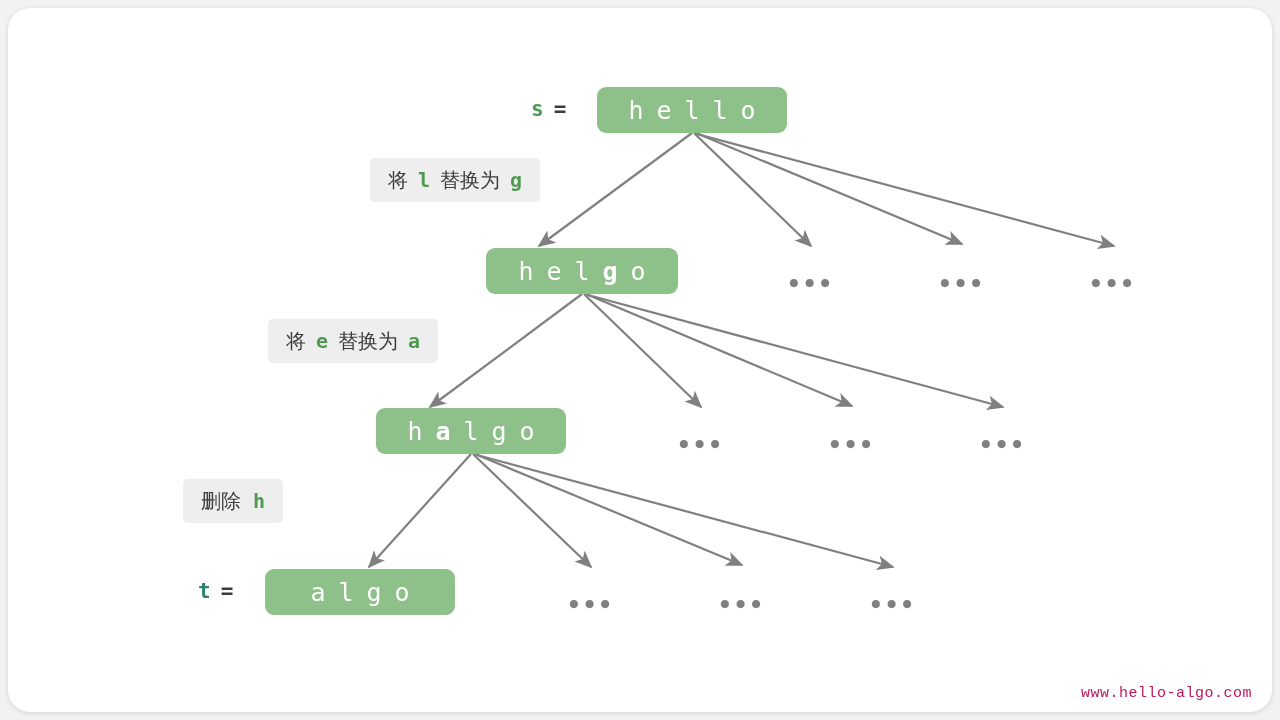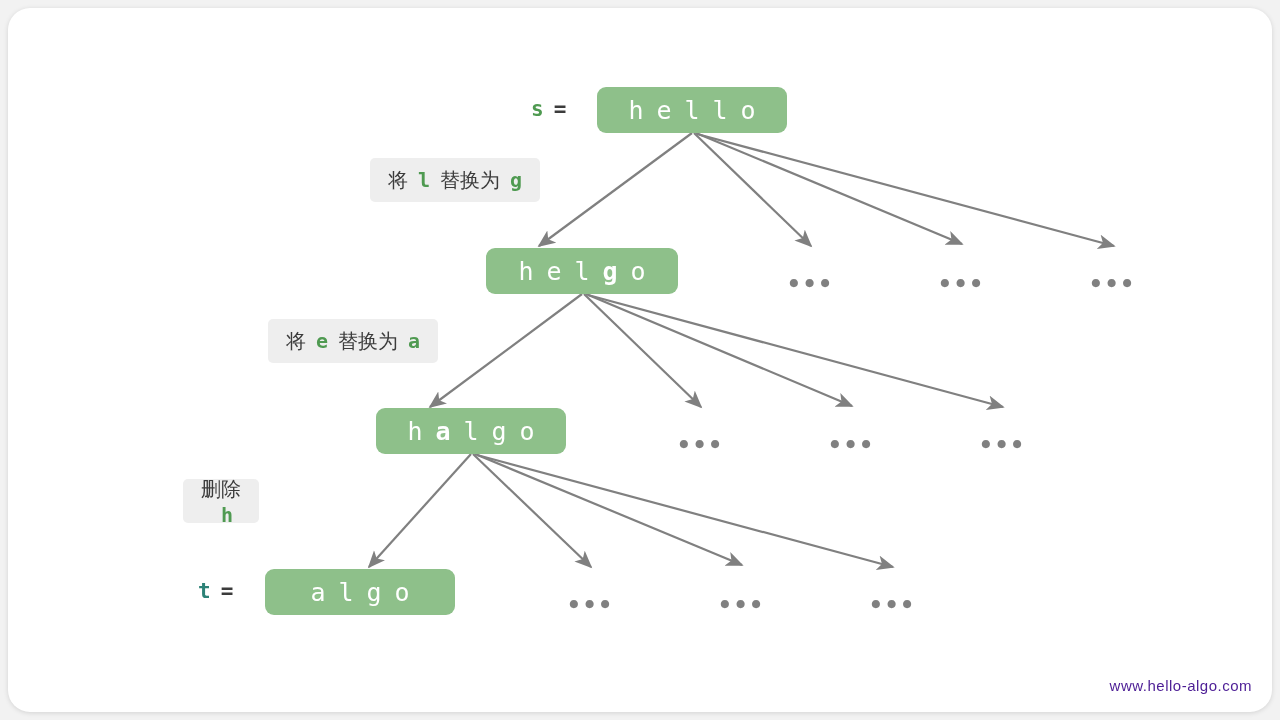--- a/index.html
+++ b/index.html
@@ -110,24 +110,24 @@
     font-family: "DejaVu Sans", sans-serif;
     letter-spacing: 1px;
     line-height: 1;
     transform: translate(-50%, -50%);
   }
 
   
   #watermark {
     position: absolute;
     right: 28px;
-    bottom: 26px;
-    font-family: Liberation Sans, sans-serif;
+    bottom: 18px;
+    font-family: Liberation Mono, monospace;
     font-size: 15px;
-    color: #4c1d95;
+    color: #be185d;
     letter-spacing: 0.5px;
   }
 </style>
 </head>
 <body>
 
 <div id="canvas">
   <div id="card"></div>
 
   <svg id="svg-layer" viewBox="0 0 1280 720" xmlns="http://www.w3.org/2000/svg">
@@ -215,21 +215,21 @@
     <span class="ch" style="margin-left:10px;">g</span>
   </div>
 
   <div class="oplabel" style="left:268px; top:319px;">
     <span class="zh">将</span>
     <span class="ch" style="margin:0 10px;">e</span>
     <span class="zh">替换为</span>
     <span class="ch" style="margin-left:10px;">a</span>
   </div>
 
-  <div class="oplabel" style="left:183px; top:479px;flex-direction:column;">
+  <div class="oplabel" style="left:183px; top:479px;">
     <span class="zh">删除</span>
     <span class="ch" style="margin-left:12px;">h</span>
   </div>
 
   <div class="ellipsis" style="left:810px; top:284px;">•••</div>
   <div class="ellipsis" style="left:961px; top:284px;">•••</div>
   <div class="ellipsis" style="left:1112px; top:284px;">•••</div>
 
   <div class="ellipsis" style="left:700px; top:445px;">•••</div>
   <div class="ellipsis" style="left:851px; top:445px;">•••</div>

